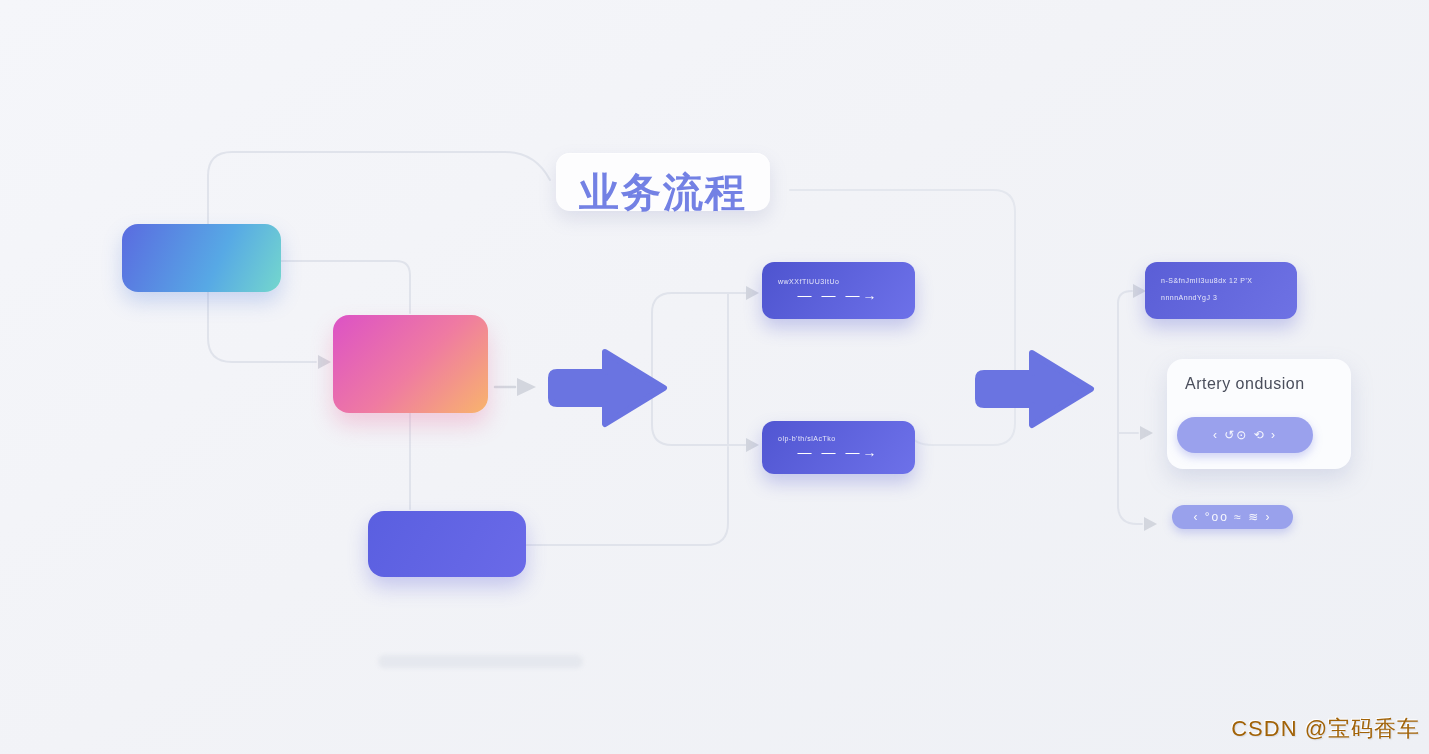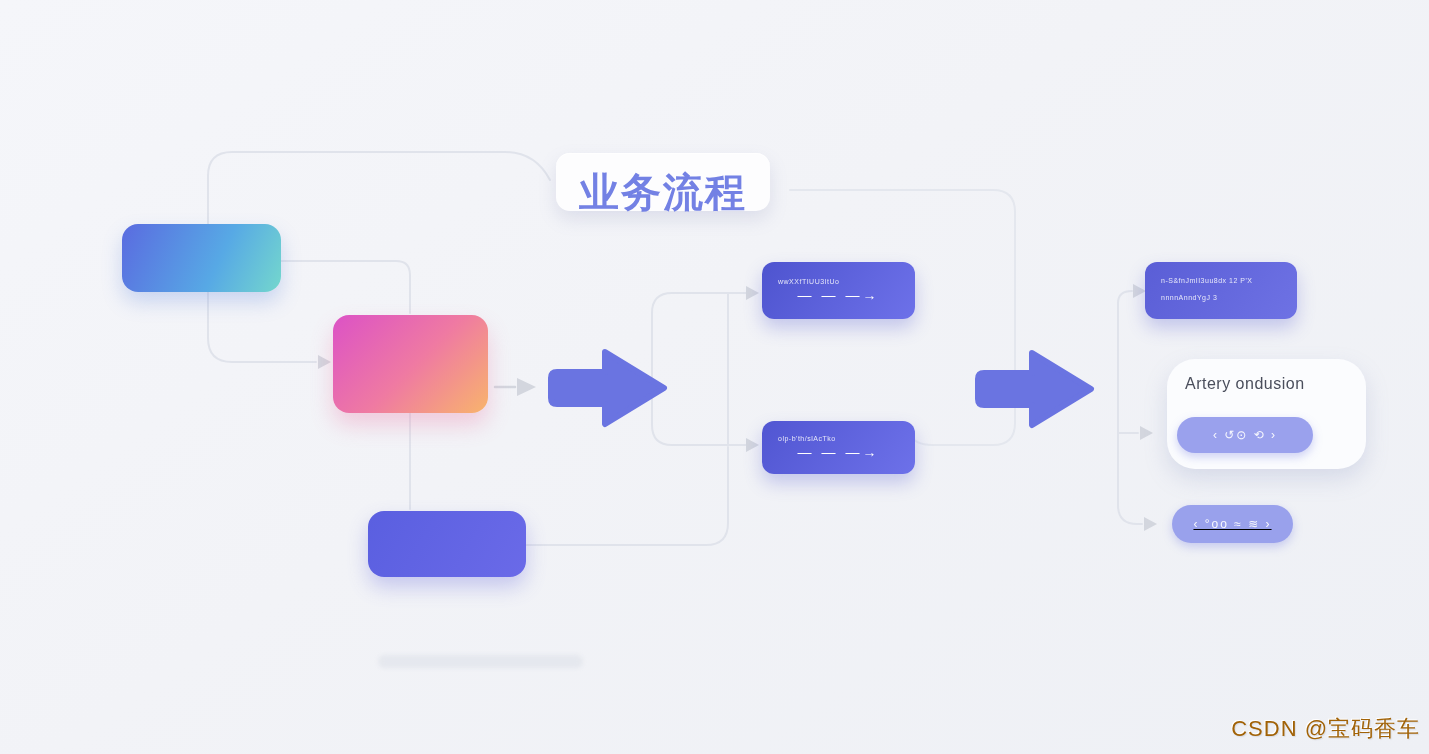--- a/index.html
+++ b/index.html
@@ -49,35 +49,35 @@
     background:linear-gradient(125deg,#4e54cf 0%,#6d71e9 100%);}
   .mid-bottom-box{left:762px;top:421px;width:153px;height:53px;
     background:linear-gradient(125deg,#5156d2 0%,#6d71e9 100%);}
   .right-top-box{left:1145px;top:262px;width:152px;height:57px;
     background:linear-gradient(125deg,#5a5ed6 0%,#6e72e4 100%);
     justify-content:space-evenly;}
   .tiny-text{font-size:7px;color:rgba(255,255,255,.85);letter-spacing:.5px;white-space:nowrap;line-height:10px;}
   .dash-arrow{font-size:14px;color:#fff;letter-spacing:3px;text-align:center;line-height:16px;white-space:nowrap;}
 
   .artery-card{
-    left:1167px;top:359px;width:199px;height:110px;border-radius:28px;
+    left:1167px;top:359px;width:184px;height:110px;border-radius:16px;
     background:#fbfcfe;box-shadow:0 10px 22px rgba(140,150,195,.25);
   }
   .artery-title{position:absolute;left:18px;top:16px;font-size:16px;color:#4a4e5c;letter-spacing:.5px;}
   .artery-pill{
     position:absolute;left:10px;top:58px;width:136px;height:36px;border-radius:18px;
     background:#9aa1ed;box-shadow:0 4px 10px rgba(120,128,225,.35);
     display:flex;align-items:center;justify-content:center;
   }
   .pill-glyphs{font-size:12px;color:rgba(255,255,255,.92);letter-spacing:2px;white-space:nowrap;}
 
   .bottom-pill{
-    left:1172px;top:505px;width:121px;height:38px;border-radius:19px;
+    left:1172px;top:505px;width:121px;height:24px;border-radius:19px;
     background:#99a1ec;box-shadow:0 4px 10px rgba(120,128,225,.35);
-    display:flex;align-items:center;justify-content:center;text-decoration:underline;
+    display:flex;align-items:center;justify-content:center;
   }
 
   .ghost-bar{
     left:378px;top:655px;width:205px;height:13px;border-radius:7px;
     background:rgba(215,219,228,.45);filter:blur(2px);
   }
 
   .watermark{
     position:absolute;right:9px;bottom:10px;font-size:22px;color:#a16207;
     letter-spacing:1px;

